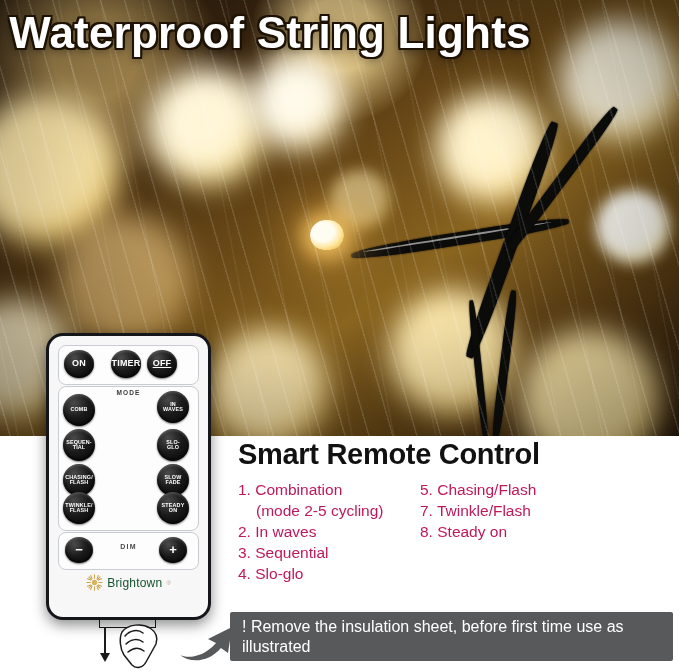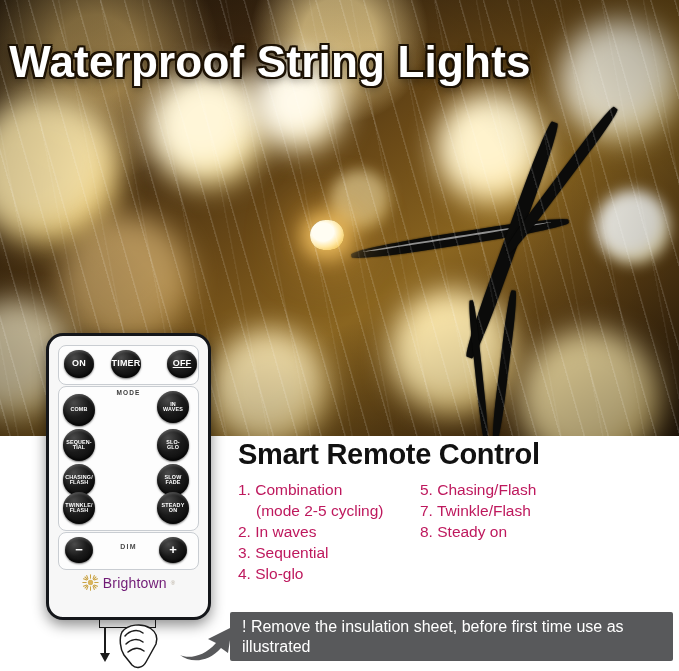--- a/index.html
+++ b/index.html
@@ -42,21 +42,21 @@
 
   
   .wire{position:absolute;background:#0b0b0a;border-radius:40%;box-shadow:0 0 2px rgba(0,0,0,.8);}
   .wire-hl{position:absolute;background:rgba(255,255,255,.55);border-radius:50%;}
 
   .bulb{position:absolute;border-radius:46% 46% 40% 40%/50%;
     background:radial-gradient(ellipse at 38% 40%, #fffdf2 0 36%, #ffe9a8 58%, #f2c556 82%, #c79b32 100%);
     box-shadow:0 0 18px 9px rgba(255,205,105,.72), 0 0 44px 22px rgba(255,190,80,.34);}
 
   .title{
-    position:absolute;left:0;top:37px;width:540px;text-align:center;
+    position:absolute;left:0;top:8px;width:540px;text-align:center;
     font-size:44px;font-weight:700;letter-spacing:.2px;color:#ffffff;
     font-family:"Liberation Sans", sans-serif;
     text-shadow:
       -2px -2px 0 #1d1204, 2px -2px 0 #1d1204, -2px 2px 0 #1d1204, 2px 2px 0 #1d1204,
       0 -2px 0 #1d1204, 0 2px 0 #1d1204, -2px 0 0 #1d1204, 2px 0 0 #1d1204,
       0 3px 10px rgba(0,0,0,.55);
   }
 
   
   .remote{
@@ -79,21 +79,21 @@
   }
   .btn.top{width:30px;height:28px;border-radius:50%;font-size:9px;letter-spacing:.2px;}
   .btn.mode{width:32px;height:32px;font-size:5.4px;letter-spacing:.15px;}
   .btn.dim{width:28px;height:26px;font-size:13px;font-weight:700;}
 
   .modelbl{position:absolute;left:0;width:100%;text-align:center;top:53px;font-size:6.5px;color:#3a3a3a;letter-spacing:1.1px;font-weight:600;}
   .dimlbl{position:absolute;left:0;width:100%;text-align:center;top:207px;font-size:7px;color:#4a4a4a;letter-spacing:1.2px;font-weight:600;}
 
   .logo{position:absolute;left:0;width:100%;top:238px;display:flex;align-items:center;justify-content:center;gap:4px;}
   .logo .mark{width:17px;height:17px;}
-  .logo .word{font-size:14px;color:#701a75;font-family:"Liberation Sans", sans-serif;letter-spacing:.2px;}
+  .logo .word{font-size:12px;color:#14532d;font-family:"Liberation Sans", sans-serif;letter-spacing:.2px;}
   .logo .reg{font-size:6px;color:#b5ab9c;vertical-align:super;}
 
   
   .tab{position:absolute;left:99px;top:614px;width:55px;height:13px;background:#fff;border:1.4px solid #1b1b1b;border-top:none;z-index:5;}
   .downarrow{position:absolute;left:104px;top:627px;width:2px;height:28px;background:#1b1b1b;z-index:7;}
   .downarrow:after{content:"";position:absolute;left:-4px;top:26px;border-left:5px solid transparent;border-right:5px solid transparent;border-top:9px solid #1b1b1b;}
   .hand{position:absolute;left:116px;top:622px;z-index:8;}
   .curve{position:absolute;left:178px;top:615px;z-index:8;}
 
   
@@ -149,21 +149,21 @@
   </div>
 
   <div class="remote">
 
     <div class="grp g1"></div>
     <div class="grp g2"></div>
     <div class="grp g3"></div>
 
     <div class="btn top" style="left:15px;top:14px;">ON</div>
     <div class="btn top" style="left:62px;top:14px;">TIMER</div>
-    <div class="btn top" style="left:118px;top:14px;text-decoration:underline;">OFF</div>
+    <div class="btn top" style="left:98px;top:14px;text-decoration:underline;">OFF</div>
 
     <div class="modelbl">MODE</div>
 
     <div class="btn mode" style="left:14px;top:58px;white-space:pre-line;">COMB</div>
     <div class="btn mode" style="left:14px;top:93px;white-space:pre-line;">SEQUEN-
 TIAL</div>
     <div class="btn mode" style="left:14px;top:128px;white-space:pre-line;">CHASING/
 FLASH</div>
     <div class="btn mode" style="left:14px;top:156px;white-space:pre-line;">TWINKLE/
 FLASH</div>

